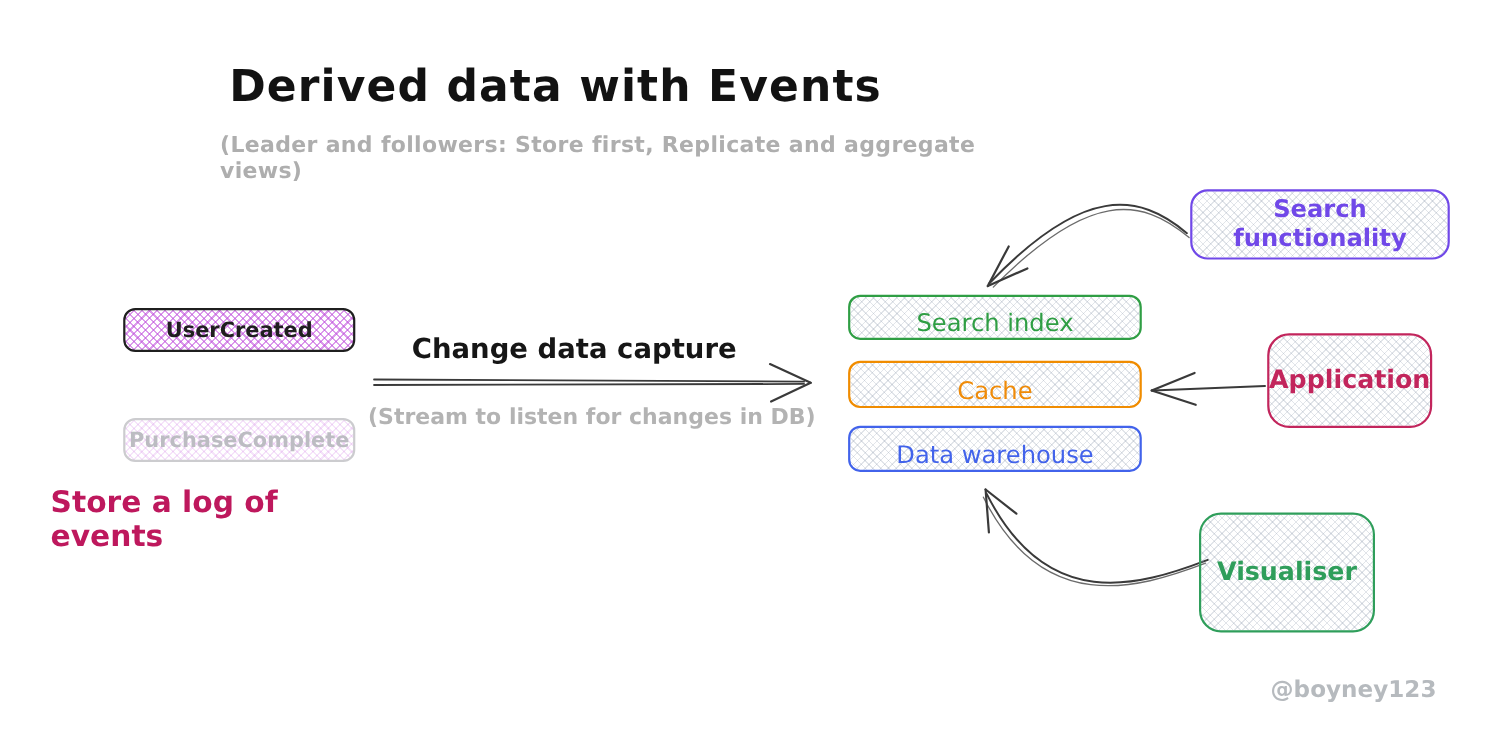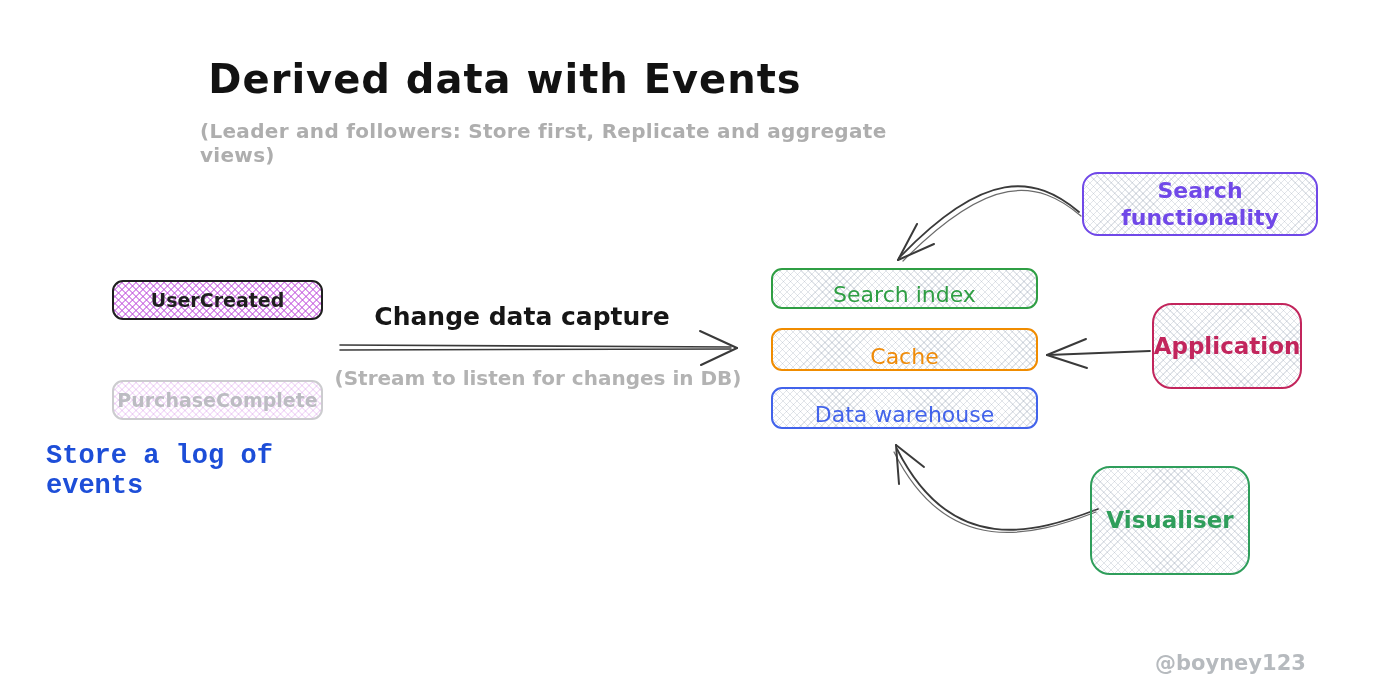--- a/index.html
+++ b/index.html
@@ -59,21 +59,21 @@
   }
   .event-3{
     top:380px;
     border:2px solid #cccccf;color:#bcbcc2;
     background:
       repeating-linear-gradient(45deg, rgba(190,75,219,.15) 0 1.4px, transparent 1.4px 5px),
       repeating-linear-gradient(135deg, rgba(190,75,219,.15) 0 1.4px, transparent 1.4px 5px);
   }
   .event-caption{
     left:46px;top:441px;width:300px;
-    font-size:27px;font-weight:700;color:#1d4ed8;font-family:Liberation Mono, monospace;
+    font-size:27px;font-weight:700;color:#be185d;
   }
   .event-subcaption{
     left:46px;top:488px;width:320px;
     font-size:20px;font-weight:600;color:#b3b3b3;
   }
 
   
   .cdc-label{
     left:352px;top:302px;width:340px;
     text-align:center;
@@ -106,21 +106,21 @@
   .consumer-vis{
     left:1090px;top:466px;width:160px;height:109px;
     border:2.2px solid #2f9e5b;color:#2f9e5b;
     border-radius:20px;font-size:23px;
   }
 
   
   .watermark{
     left:1155px;top:615px;width:150px;
     text-align:center;
-    font-size:21px;font-weight:600;color:#b6babe;margin-top:36px;
+    font-size:21px;font-weight:600;color:#b6babe;
   }
 
   
   .arrows{left:0;top:0;width:1374px;height:682px;pointer-events:none;}
   .arrows path{fill:none;stroke:#3a3a3a;stroke-linecap:round;stroke-linejoin:round;}
 </style>
 </head>
 <body>
 
 <div class="canvas">

